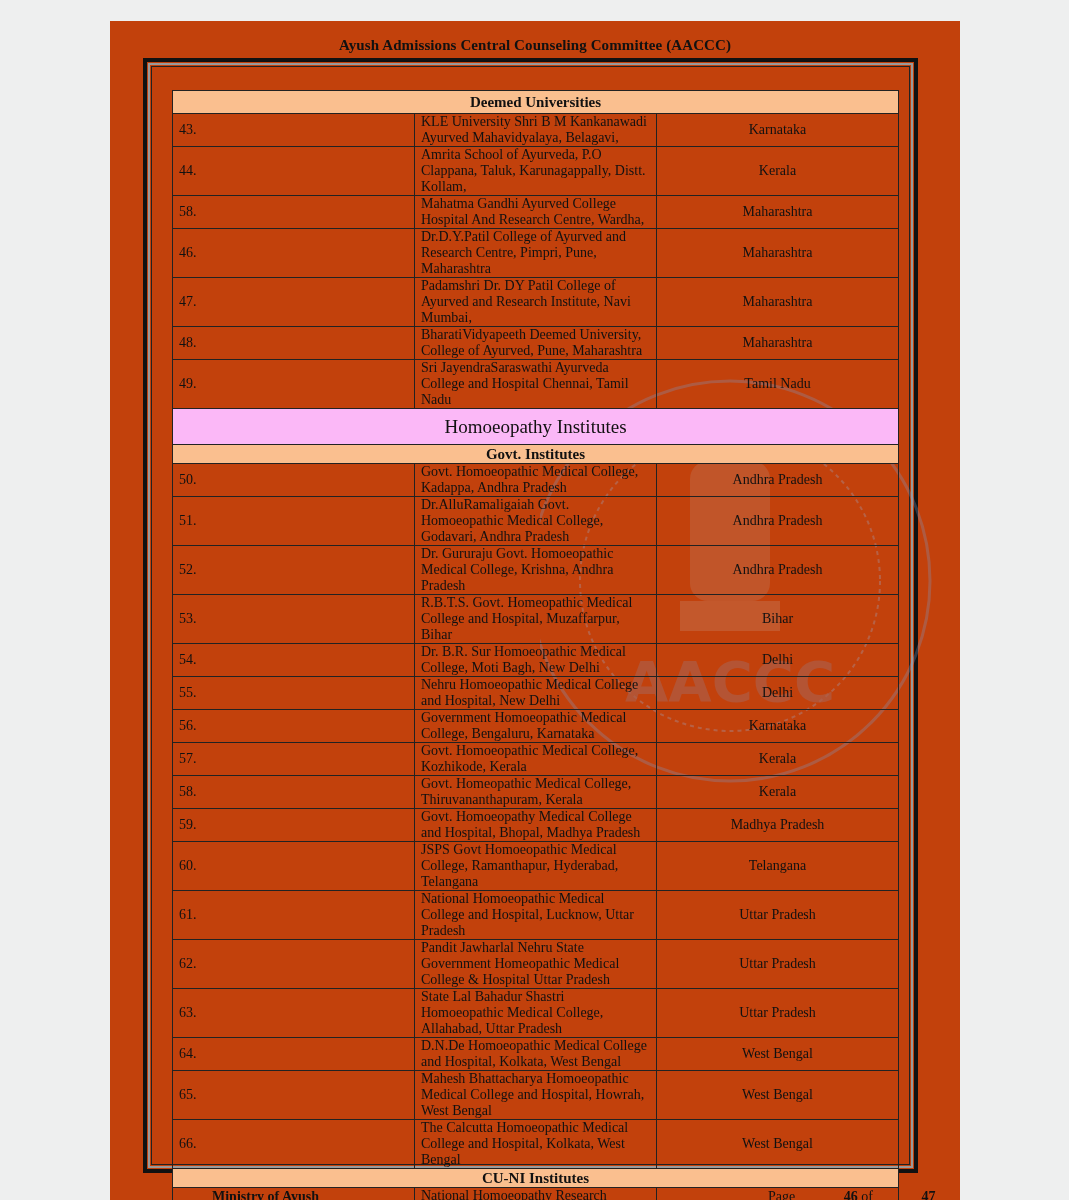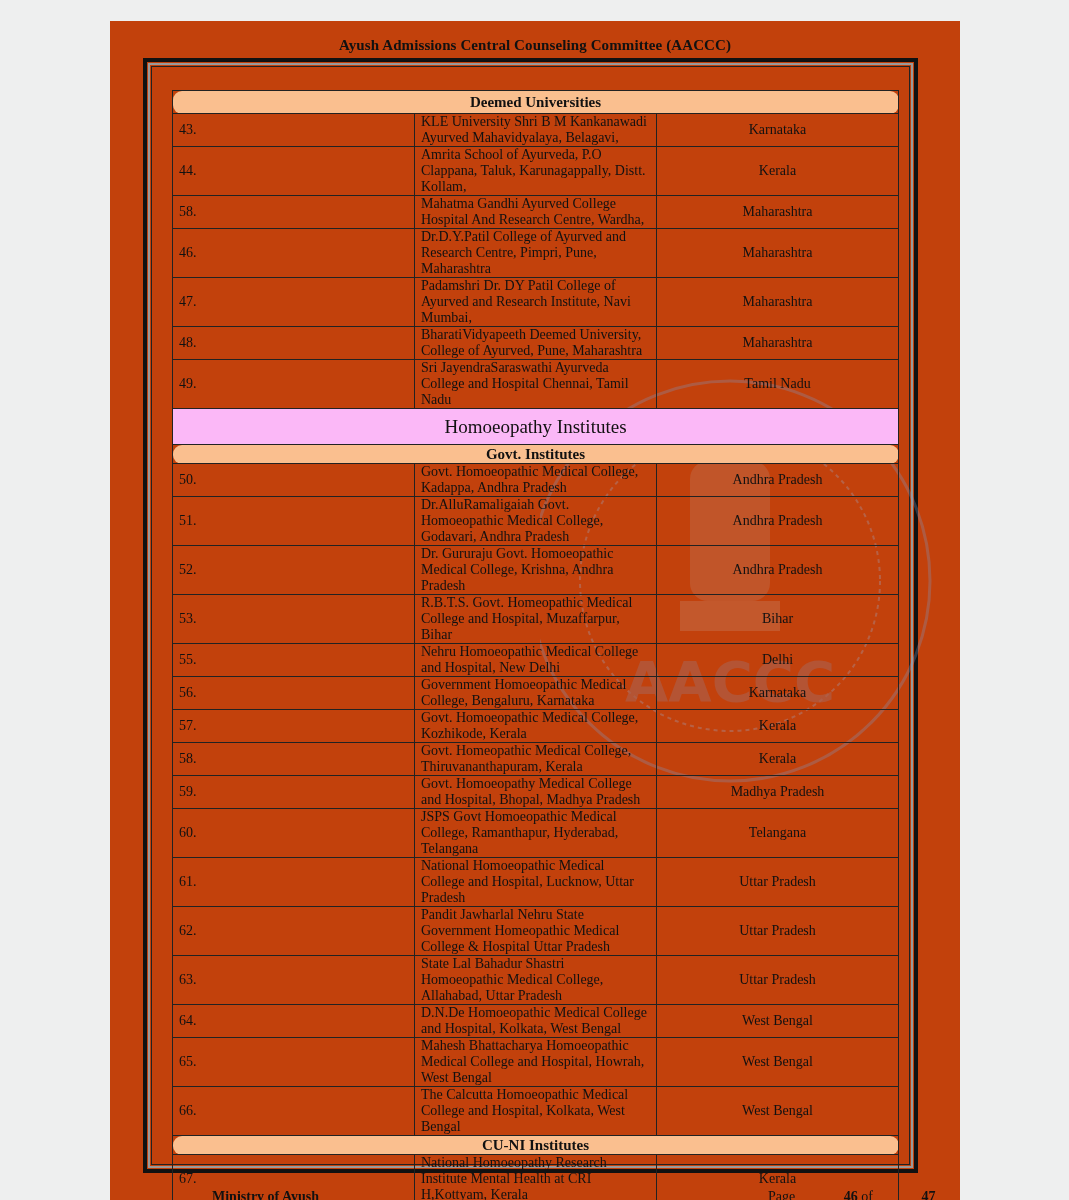--- a/index.html
+++ b/index.html
@@ -31,21 +31,21 @@
   }
   table.list {
     position:absolute; left:62px; top:69px; width:727px;
     border-collapse:collapse; font-size:14px; table-layout:fixed;
   }
   table.list td {
     border:1px solid #222; padding:0 6px; line-height:16px; vertical-align:middle;
   }
   td.num { width:41px; padding-left:5px; }
   td.state { width:118px; text-align:center; }
-  tr.sub td { background:#fabf8f; text-align:center; font-weight:bold; font-size:15px; height:18px;border-radius:9px; }
+  tr.sub td { background:#fabf8f; text-align:center; font-weight:bold; font-size:15px; height:18px; }
   tr.sub.first td { height:22px; }
   tr.major td { background:#fbb8f7; text-align:center; font-weight:normal; font-size:19px; height:35px; }
   tr.row td { height:18px; }
   tr.row.tall td { height:33px; }
   tr.row.mid td { height:26px; }
   tr.row.mid2 td { height:20px; }
   .footer-left {
     position:absolute; left:102px; top:1168px; font-weight:bold; font-size:14px;
   }
   .footer-right {
@@ -129,20 +129,25 @@
           <td class="num">52.</td>
           <td>Dr. Gururaju Govt. Homoeopathic Medical College, Krishna, Andhra Pradesh</td>
           <td class="state">Andhra Pradesh</td>
         </tr>
         <tr class="row">
           <td class="num">53.</td>
           <td>R.B.T.S. Govt. Homeopathic Medical College and Hospital, Muzaffarpur, Bihar</td>
           <td class="state">Bihar</td>
         </tr>
         <tr class="row">
+          <td class="num">54.</td>
+          <td>Dr. B.R. Sur Homoeopathic Medical College, Moti Bagh, New Delhi</td>
+          <td class="state">Delhi</td>
+        </tr>
+        <tr class="row">
           <td class="num">55.</td>
           <td>Nehru Homoeopathic Medical College and Hospital, New Delhi</td>
           <td class="state">Delhi</td>
         </tr>
         <tr class="row mid2">
           <td class="num">56.</td>
           <td>Government Homoeopathic Medical College, Bengaluru, Karnataka</td>
           <td class="state">Karnataka</td>
         </tr>
         <tr class="row">

